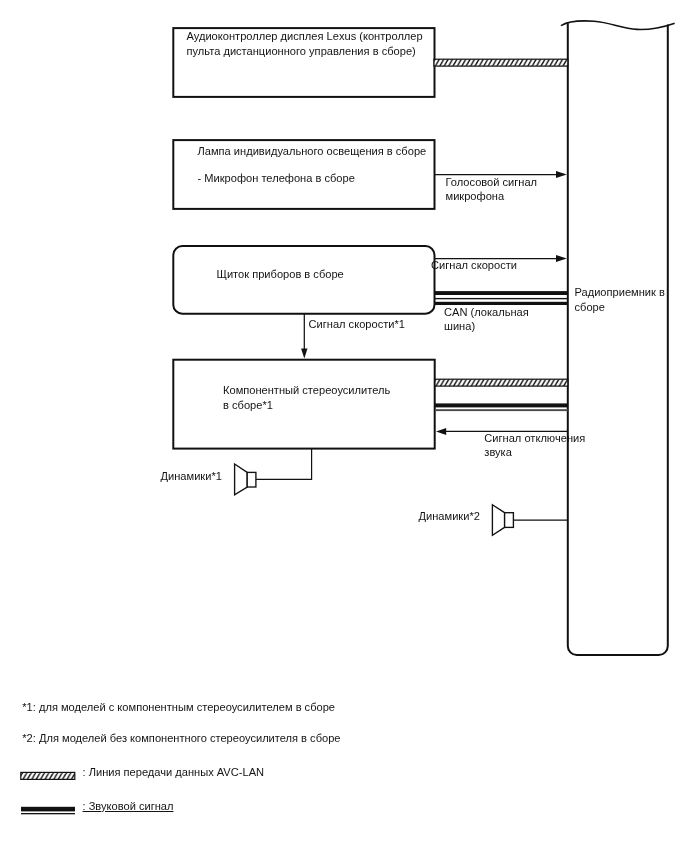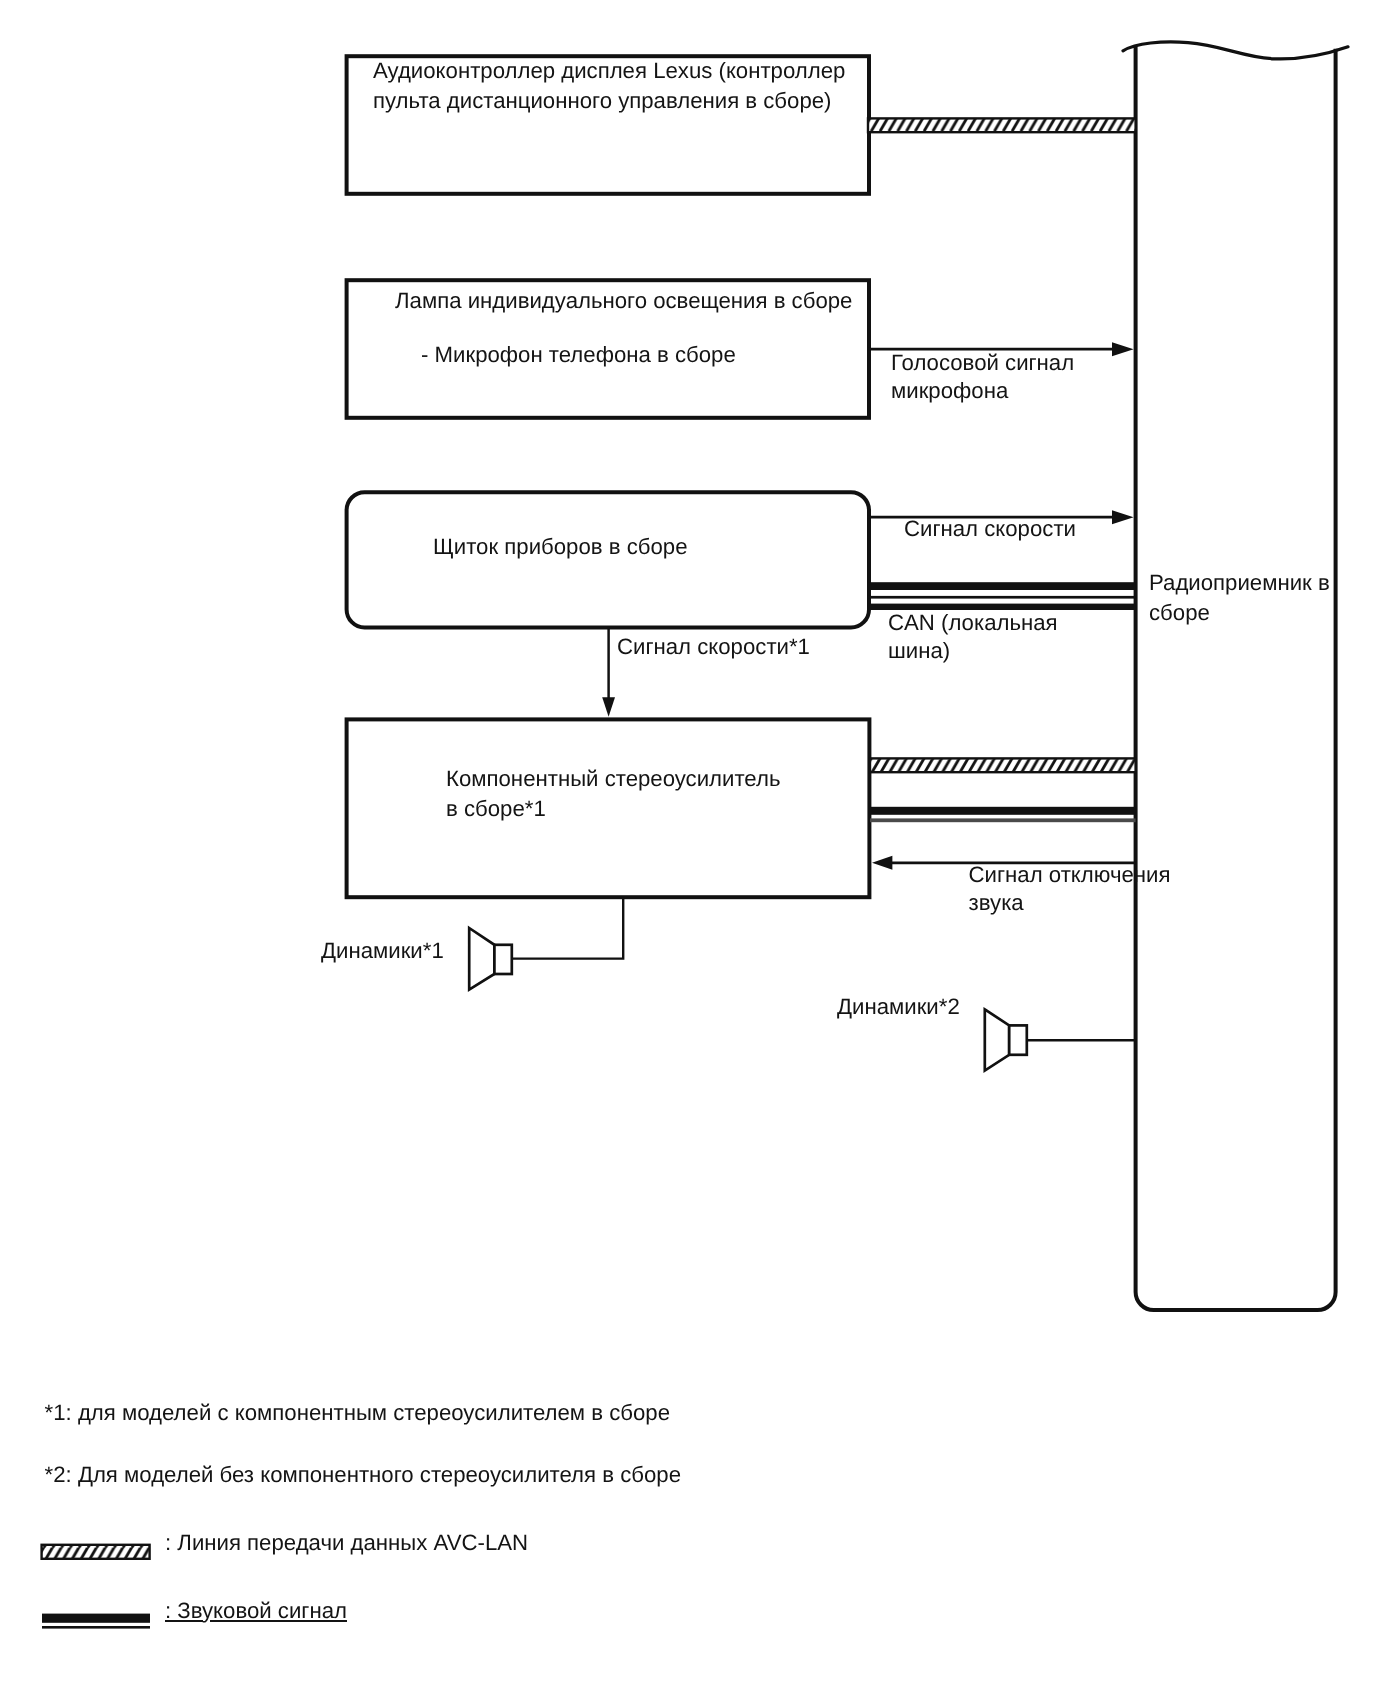--- a/index.html
+++ b/index.html
@@ -89,21 +89,21 @@
 </svg>
 
 <div class="tx" style="left:186.5px;top:29px;">
   <div>Аудиоконтроллер дисплея Lexus (контроллер</div>
   <div>пульта дистанционного управления в сборе)</div>
 </div>
 
 <div class="tx" style="left:197.5px;top:144px;">
   <div>Лампа индивидуального освещения в сборе</div>
 </div>
-<div class="tx" style="left:197.5px;top:170.5px;margin-left:13px;">
+<div class="tx" style="left:197.5px;top:170.5px;">
   <div>- Микрофон телефона в сборе</div>
 </div>
 
 <div class="tx" style="left:216.5px;top:266.5px;">
   <div>Щиток приборов в сборе</div>
 </div>
 
 <div class="tx" style="left:223px;top:383px;">
   <div>Компонентный стереоусилитель</div>
   <div>в сборе*1</div>
@@ -112,21 +112,21 @@
 <div class="tx" style="left:574.5px;top:285px;">
   <div>Радиоприемник в</div>
   <div>сборе</div>
 </div>
 
 <div class="tx" style="left:445.5px;top:174.8px;">
   <div>Голосовой сигнал</div>
   <div>микрофона</div>
 </div>
 
-<div class="tx" style="left:452px;top:257.8px;text-align:center;">
+<div class="tx" style="left:431px;top:257.8px;text-align:center;">
   <div>Сигнал скорости</div>
 </div>
 
 <div class="tx" style="left:444px;top:304.5px;">
   <div>CAN (локальная</div>
   <div>шина)</div>
 </div>
 
 <div class="tx" style="left:308.5px;top:316.8px;">
   <div>Сигнал скорости*1</div>
@@ -134,21 +134,21 @@
 
 <div class="tx" style="left:464.3px;top:430.8px;margin-left:20px;">
   <div>Сигнал отключения</div>
   <div>звука</div>
 </div>
 
 <div class="tx" style="left:160.5px;top:468.8px;">
   <div>Динамики*1</div>
 </div>
 
-<div class="tx" style="left:418.5px;top:497px;">
+<div class="tx" style="left:418.5px;top:509px;">
   <div>Динамики*2</div>
 </div>
 
 <div class="tx" style="left:22.3px;top:699.8px;">
   <div>*1: для моделей с компонентным стереоусилителем в сборе</div>
 </div>
 <div class="tx" style="left:22.3px;top:730.5px;">
   <div>*2: Для моделей без компонентного стереоусилителя в сборе</div>
 </div>
 

